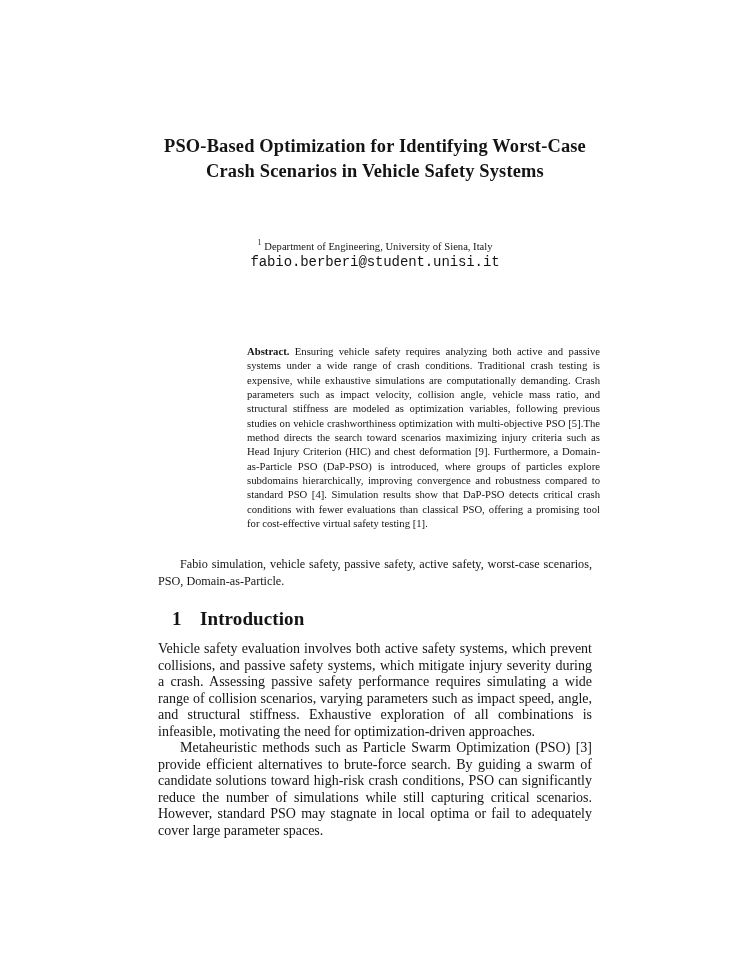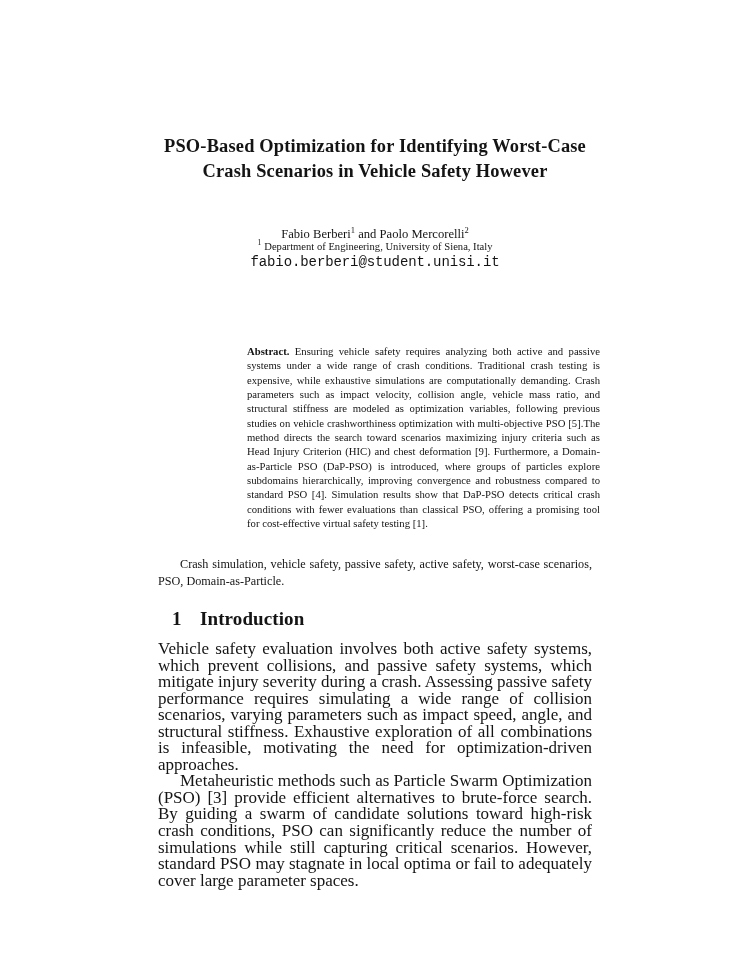--- a/index.html
+++ b/index.html
@@ -122,56 +122,53 @@
     display: inline-block;
     width: 28px;
   }
 
   
   .body-text {
     position: absolute;
     left: 158px;
     top: 641px;
     width: 434px;
-    font-size: 17px;
+    font-size: 14px;
     line-height: 16.55px;
     text-align: justify;
     text-justify: inter-word;
   }
   .body-text p {
     margin: 0;
   }
   .body-text p.indent {
     text-indent: 22px;
   }
 </style>
 </head>
 <body>
 
 <div class="page">
 
   <div class="title-block">
-    <h1 class="paper-title">PSO-Based Optimization for Identifying Worst-Case Crash Scenarios in Vehicle Safety However</h1>
+    <h1 class="paper-title">PSO-Based Optimization for Identifying Worst-Case Crash Scenarios in Vehicle Safety Systems</h1>
   </div>
 
-  <div class="authors">
-    <span>Fabio Berberi</span><sup>1</sup><span> and </span><span>Paolo Mercorelli</span><sup>2</sup>
-  </div>
 
   <div class="affiliations">
     <span class="affil-line"><span class="affil-mark">1</span><span>Department of Engineering, University of Siena, Italy</span></span>
     <span class="affil-line mono">fabio.berberi@student.unisi.it</span>
   </div>
 
   <div class="abstract">
     <span class="abstract-label">Abstract.</span>
     <span>Ensuring vehicle safety requires analyzing both active and passive systems under a wide range of crash conditions. Traditional crash testing is expensive, while exhaustive simulations are computationally demanding. Crash parameters such as impact velocity, collision angle, vehicle mass ratio, and structural stiffness are modeled as optimization variables, following previous studies on vehicle crashworthiness optimization with multi-objective PSO [5].The method directs the search toward scenarios maximizing injury criteria such as Head Injury Criterion (HIC) and chest deformation [9]. Furthermore, a Domain-as-Particle PSO (DaP-PSO) is introduced, where groups of particles explore subdomains hierarchically, improving convergence and robustness compared to standard PSO [4]. Simulation results show that DaP-PSO detects critical crash conditions with fewer evaluations than classical PSO, offering a promising tool for cost-effective virtual safety testing [1].</span>
   </div>
 
-  <div class="keywords">Crash simulation, vehicle safety, passive safety, active safety, worst-case scenarios, PSO, Domain-as-Particle.</div>
+  <div class="keywords">Fabio simulation, vehicle safety, passive safety, active safety, worst-case scenarios, PSO, Domain-as-Particle.</div>
 
   <div class="section-heading">
     <span class="section-number">1</span><span>Introduction</span>
   </div>
 
   <div class="body-text">
     <p>Vehicle safety evaluation involves both active safety systems, which prevent collisions, and passive safety systems, which mitigate injury severity during a crash. Assessing passive safety performance requires simulating a wide range of collision scenarios, varying parameters such as impact speed, angle, and structural stiffness. Exhaustive exploration of all combinations is infeasible, motivating the need for optimization-driven approaches.</p>
     <p class="indent">Metaheuristic methods such as Particle Swarm Optimization (PSO) [3] provide efficient alternatives to brute-force search. By guiding a swarm of candidate solutions toward high-risk crash conditions, PSO can significantly reduce the number of simulations while still capturing critical scenarios. However, standard PSO may stagnate in local optima or fail to adequately cover large parameter spaces.</p>
   </div>
 

